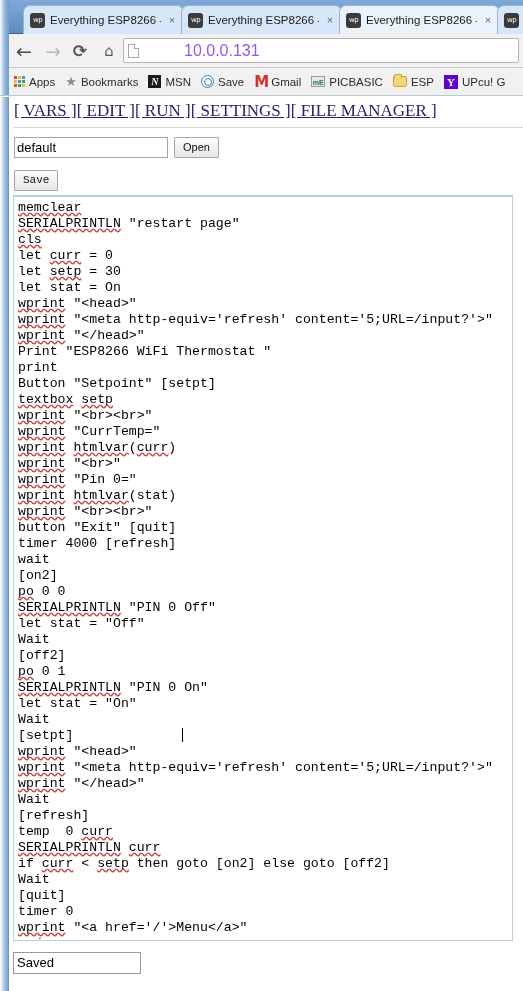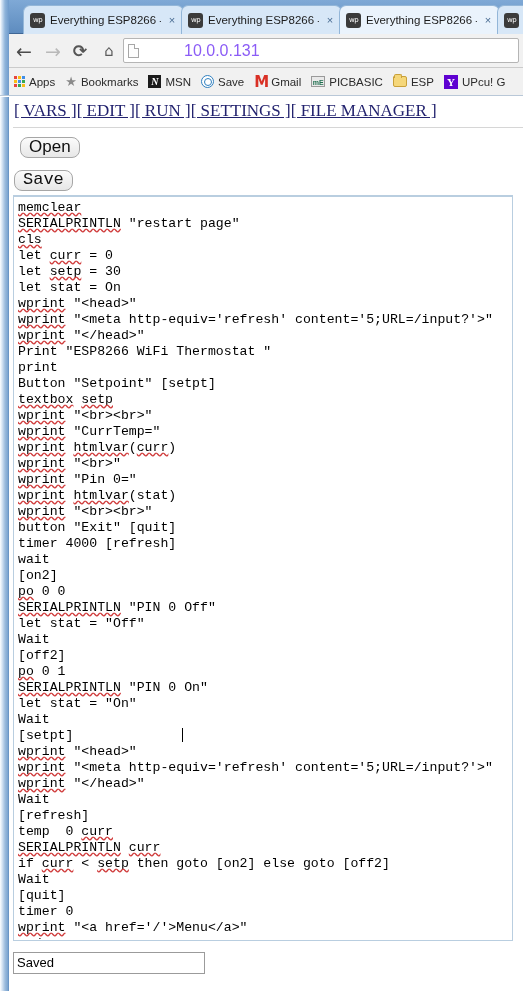--- a/index.html
+++ b/index.html
@@ -234,25 +234,25 @@
     font-family: "Liberation Sans", sans-serif;
     font-size: 13px;
     color: #000;
     padding: 0 2px;
     outline: none;
   }
   .gray-btn {
     background: linear-gradient(#fbfbfb, #e7e7e7);
     border: 1px solid #a6a6a6;
     font-family: "Liberation Sans", sans-serif;
-    font-size: 17px;
+    font-size: 11px;
     color: #101010;
     padding: 2px 8px 3px 8px;
     line-height: 14px;
-    border-radius: 8px;
+    border-radius: 1px;
   }
   #open-button { margin-left: 6px; }
   #save-button {
     position: absolute; left: 5px; top: 73px; font-family: Liberation Mono, monospace;
   }
 
   
   #code-area-wrap {
     position: absolute; left: 4px; top: 98px;
     width: 500px; height: 746px;
@@ -300,21 +300,21 @@
   #text-caret {
     position: absolute;
     left: 168px; top: 531px;
     width: 1px; height: 14px;
     background: #000000;
   }
 
   
   #status-field {
     position: absolute; left: 4px; top: 855px;
-    width: 192px; height: 22px;
+    width: 128px; height: 22px;
     border: 1px solid #9b9b9b;
     background: #ffffff;
     font-family: "Liberation Sans", sans-serif;
     font-size: 13px;
     color: #000;
     padding: 2px 0 15px 3px;
   }
 </style>
 </head>
 <body>
@@ -403,20 +403,21 @@
 
     <div id="page-content">
 
       <div id="nav-links">
         <a href="#">[ VARS ]</a><a href="#">[ EDIT ]</a><a href="#">[ RUN ]</a><a href="#">[ SETTINGS ]</a><a href="#">[ FILE MANAGER ]</a>
       </div>
 
       <div id="hr-rule"></div>
 
       <div id="file-row">
+        <input id="filename-input" type="text" value="default" style="">
         <button id="open-button" class="gray-btn">Open</button>
       </div>
 
       <button id="save-button" class="gray-btn">Save</button>
 
       <div id="code-area-wrap">
         <textarea id="code-area" spellcheck="false" style="">memclear
 SERIALPRINTLN "restart page"
 cls
 let curr = 0

